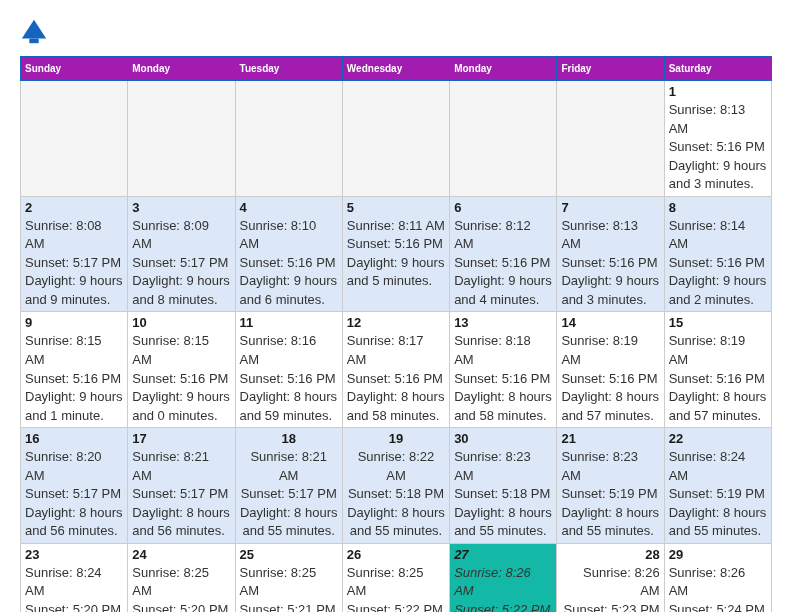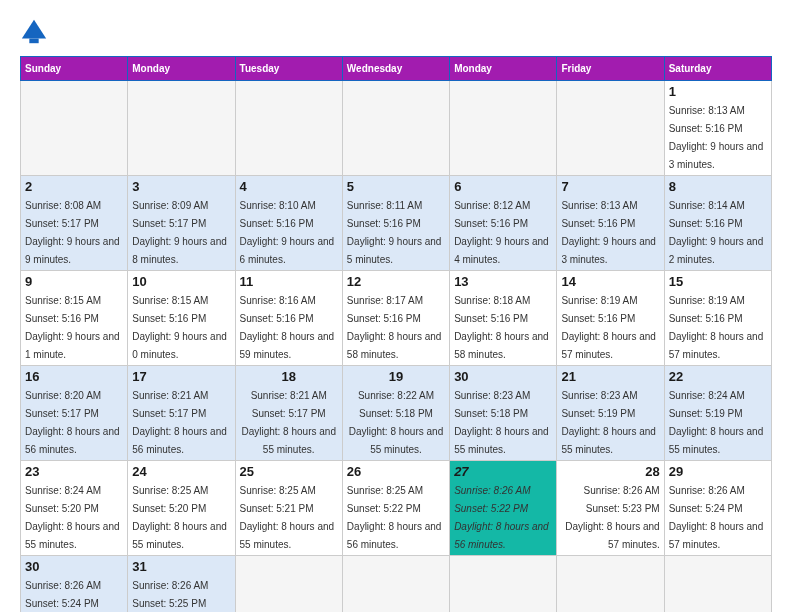--- a/index.html
+++ b/index.html
@@ -77,21 +77,21 @@
       background: #f5f5f5;
     }
     .day-num {
       font-size: 13px;
       font-weight: bold;
       color: #1a1a1a;
       display: block;
       margin-bottom: 1px;
     }
     .day-info {
-      font-size: 10px;
+      font-size: 13px;
       color: #333;
       line-height: 1.35;
     }
     tr:nth-child(even) td:not(.empty) {
       background: #eaf0fb;
     }
   </style>
 </head>
 <body>
 

